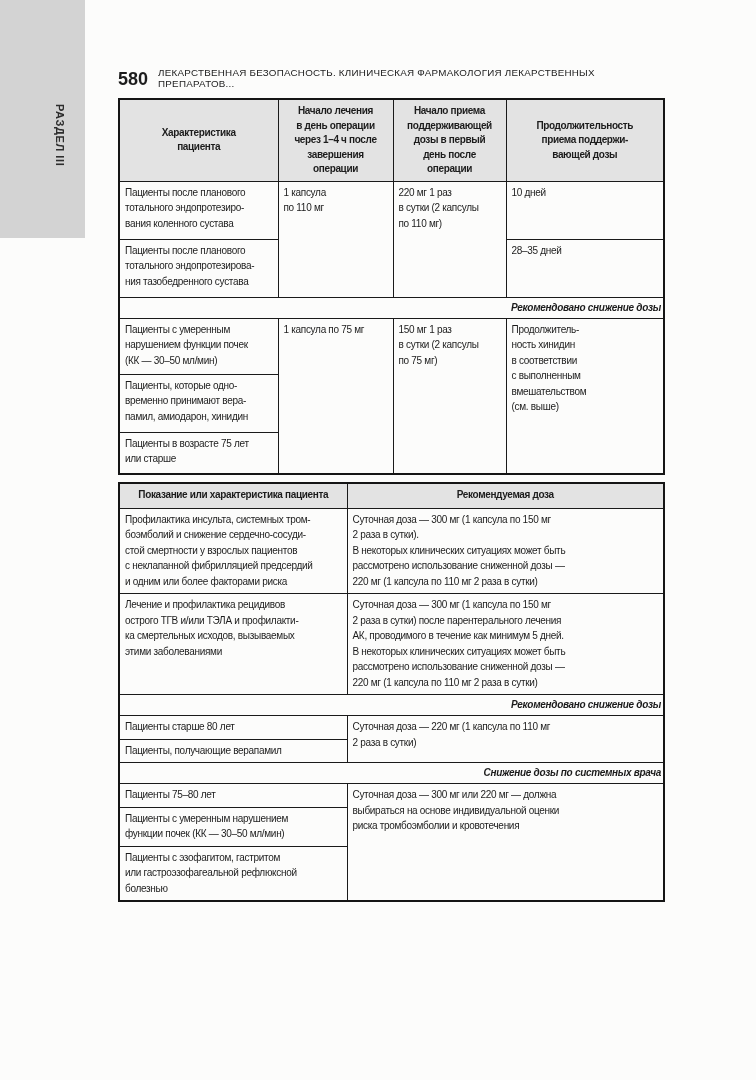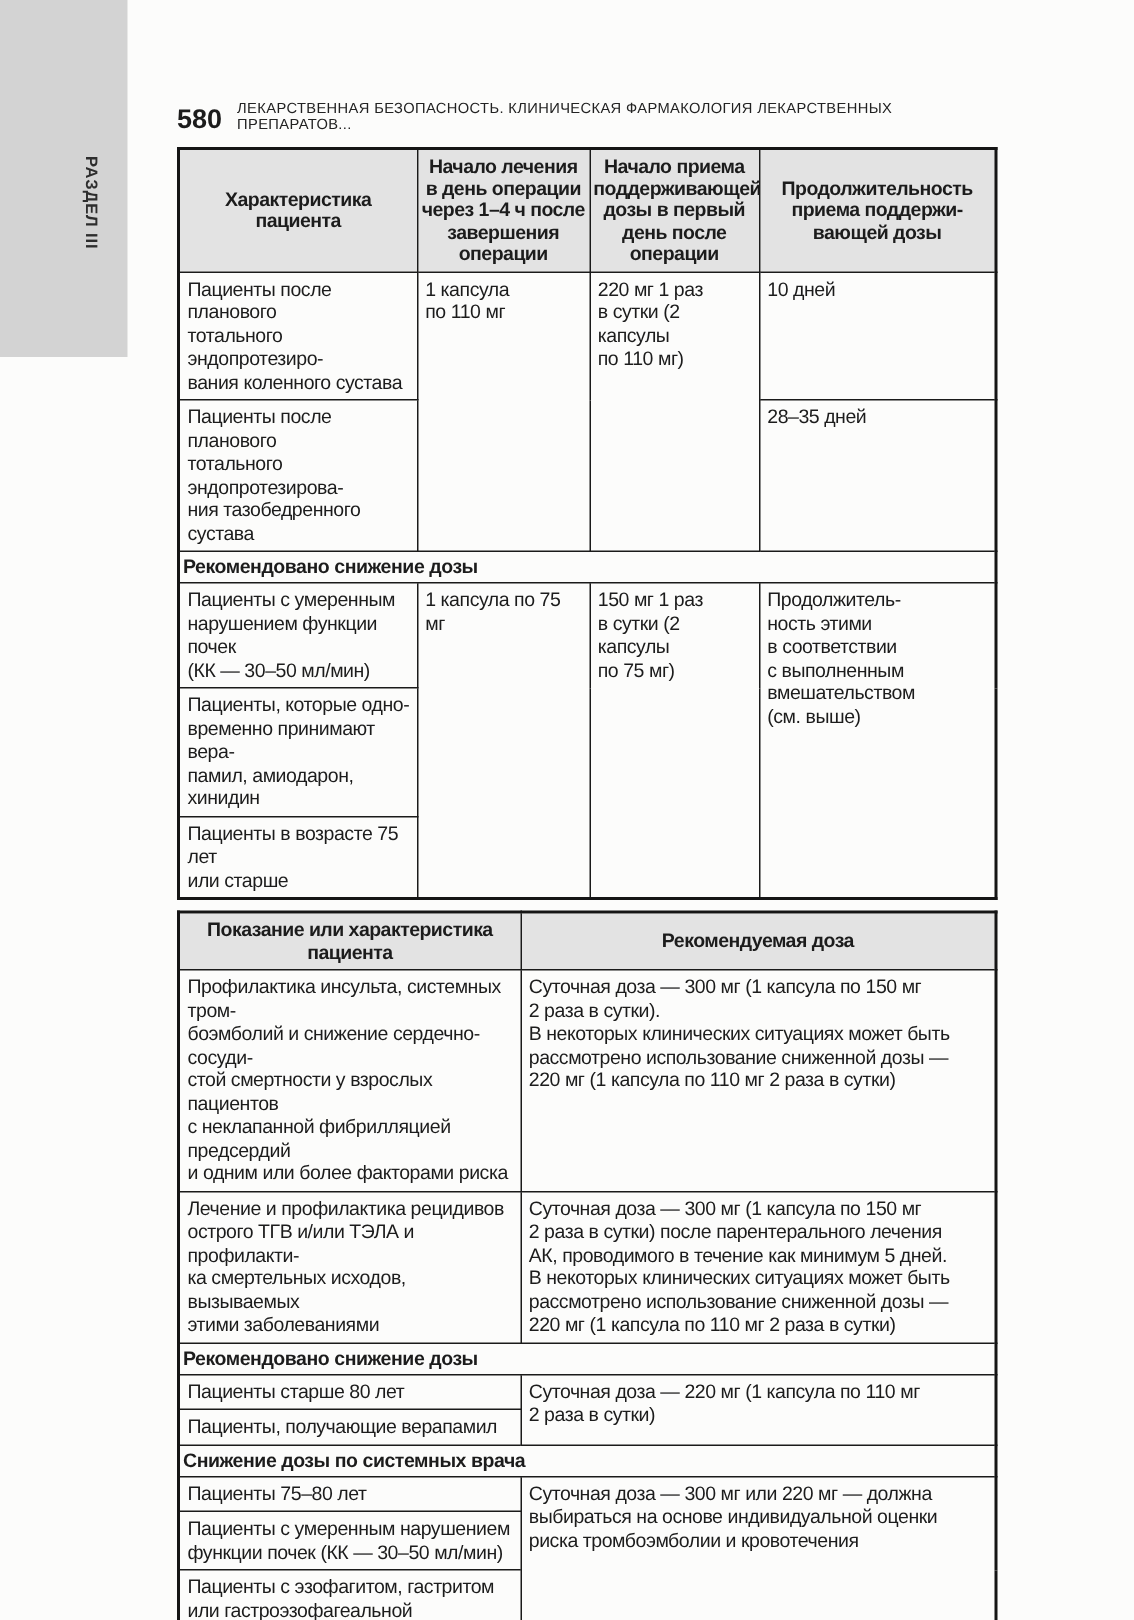--- a/index.html
+++ b/index.html
@@ -32,32 +32,32 @@
   .sup-mark { font-size:8px; vertical-align:super; line-height:0; }
 
   table { border-collapse:collapse; width:545px; table-layout:fixed; border:2px solid #151515; }
   .t1 { margin-top:9px; }
   .t2 { margin-top:7px; }
   td, th {
     border:1px solid #1a1a1a;
     padding:3px 3px 4px 5px;
     vertical-align:top;
     white-space:pre-line;
-    font-size:13px; line-height:15.5px; letter-spacing:-0.3px;
+    font-size:10px; line-height:15.5px; letter-spacing:-0.3px;
     text-align:left;
     overflow:hidden;
   }
   th {
     background:#e3e3e3; font-weight:bold;
     text-align:center; vertical-align:middle;
     line-height:14.5px; padding:4px 2px; letter-spacing:-0.35px;
   }
   .band td {
-    font-weight:bold; text-align:left;
-    padding:3px 2px; line-height:14px;
+    font-weight:bold; text-align:right;
+    padding:3px 2px; line-height:14px;font-style:italic;
   }
   .t1 .h-row th { height:70px; }
   .t2 .h-row th { height:16px; }
 </style>
 </head>
 <body>
 
 <div class="section-tab">
   <span class="section-tab-text">РАЗДЕЛ III</span>
 </div>
@@ -117,21 +117,21 @@
     </tr>
     <tr>
       <td style="height:48px">Пациенты с умеренным
 нарушением функции почек
 (КК — 30–50 мл/мин)</td>
       <td rowspan="3">1 капсула по 75 мг</td>
       <td rowspan="3">150 мг 1 раз
 в сутки (2 капсулы
 по 75 мг)</td>
       <td rowspan="3">Продолжитель-
-ность этими
+ность хинидин
 в соответствии
 с выполненным
 вмешательством
 (см. выше)</td>
     </tr>
     <tr>
       <td style="height:50px">Пациенты, которые одно-
 временно принимают вера-
 памил, амиодарон, хинидин</td>
     </tr>

